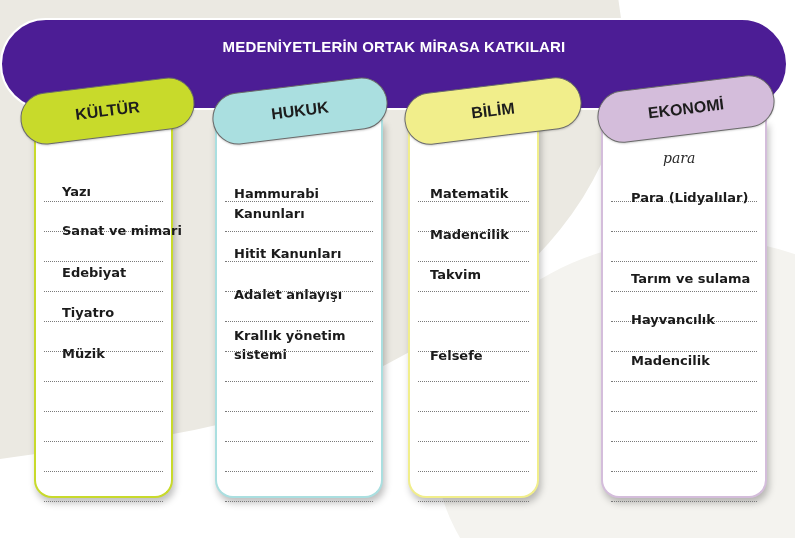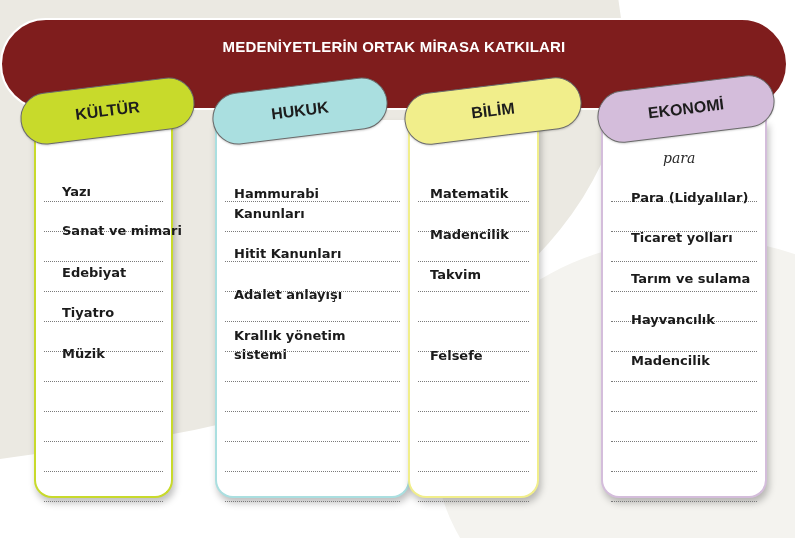--- a/index.html
+++ b/index.html
@@ -21,21 +21,21 @@
     position: absolute;
     right: -160px; bottom: -120px;
     width: 520px; height: 420px;
     background: #f4f3ef;
     border-radius: 50%;
   }
   .banner {
     position: absolute;
     left: 0; top: 18px;
     width: 788px; height: 92px;
-    background: #7f1d1d;
+    background: #4c1d95;
     border-radius: 46px 46px 46px 46px;
     border: 2px solid #ffffff;
   }
   .banner-title {
     position: absolute;
     left: 0; right: 0; top: 18px;
     text-align: center;
     color: #ffffff;
     font-family: "Liberation Sans", sans-serif;
     font-weight: bold;
@@ -115,21 +115,21 @@
     <div class="row"></div>
     <div class="row"></div>
   </div>
   <div class="entry" style="left:26px; top:62px;">Yazı</div>
   <div class="entry" style="left:26px; top:101px;">Sanat ve mimari</div>
   <div class="entry" style="left:26px; top:143px;">Edebiyat</div>
   <div class="entry" style="left:26px; top:183px;">Tiyatro</div>
   <div class="entry" style="left:26px; top:224px;">Müzik</div>
 </div>
 
-<div class="card" style="left:215px; width:195px; border-color:#aadfe0;">
+<div class="card" style="left:215px; width:168px; border-color:#aadfe0;">
   <div class="lines">
     <div class="row"></div>
     <div class="row"></div>
     <div class="row"></div>
     <div class="row"></div>
     <div class="row"></div>
     <div class="row"></div>
     <div class="row"></div>
     <div class="row"></div>
     <div class="row"></div>
@@ -173,21 +173,20 @@
     <div class="row"></div>
     <div class="row"></div>
     <div class="row"></div>
     <div class="row"></div>
     <div class="row"></div>
     <div class="row"></div>
     <div class="row"></div>
   </div>
   <div class="hand" style="left:60px; top:30px;">para</div>
   <div class="entry" style="left:28px; top:68px;">Para (Lidyalılar)</div>
-  <div class="entry" style="left:28px; top:108px;">Ticaret yolları</div>
   <div class="entry" style="left:28px; top:149px;">Tarım ve sulama</div>
   <div class="entry" style="left:28px; top:190px;">Hayvancılık</div>
   <div class="entry" style="left:28px; top:231px;">Madencilik</div>
 </div>
 
 <div class="pill" style="left:20px; top:85px; width:175px; background:#c8da2b;">
   <span>KÜLTÜR</span>
 </div>
 <div class="pill" style="left:212px; top:85px; width:176px; background:#aadfe0;">
   <span>HUKUK</span>

